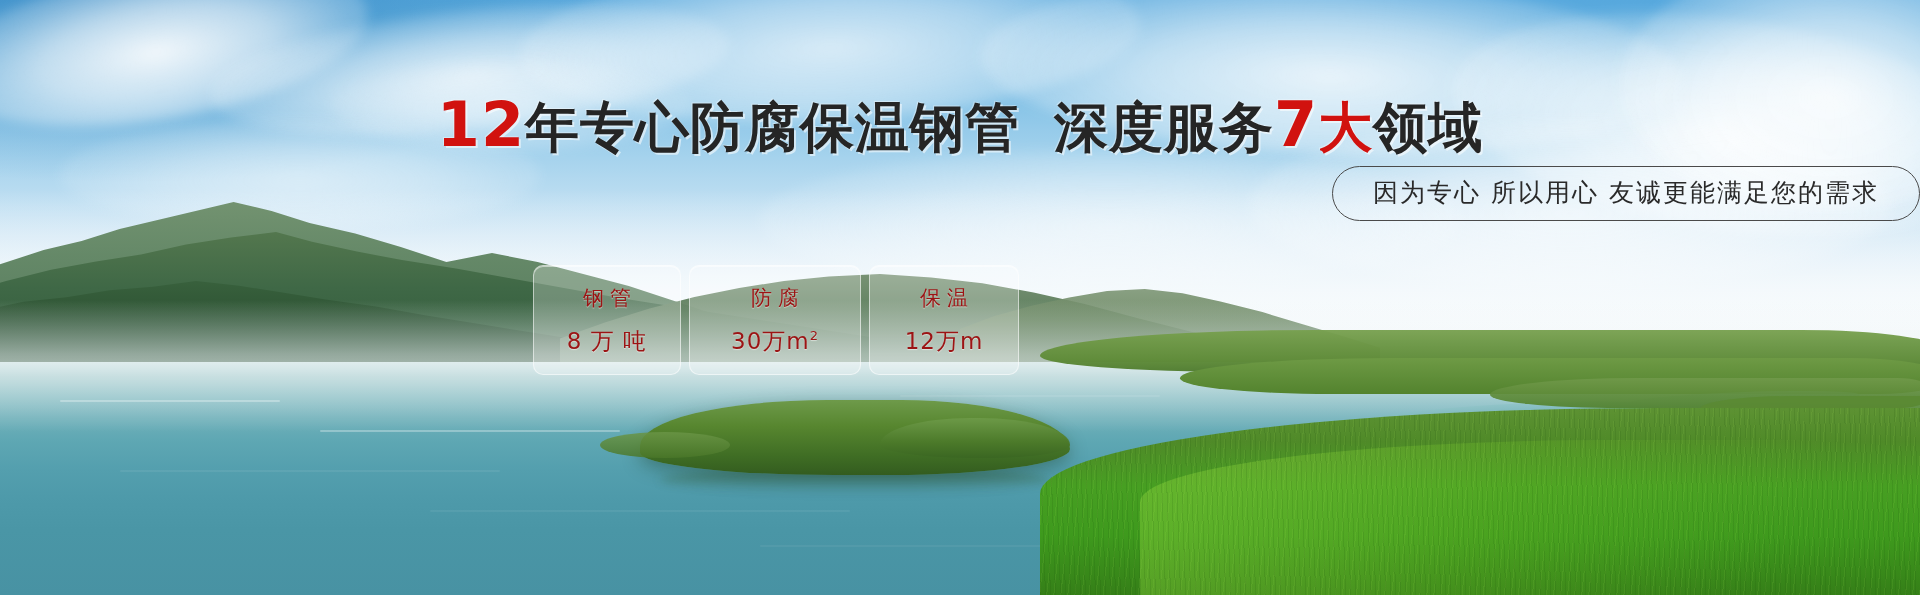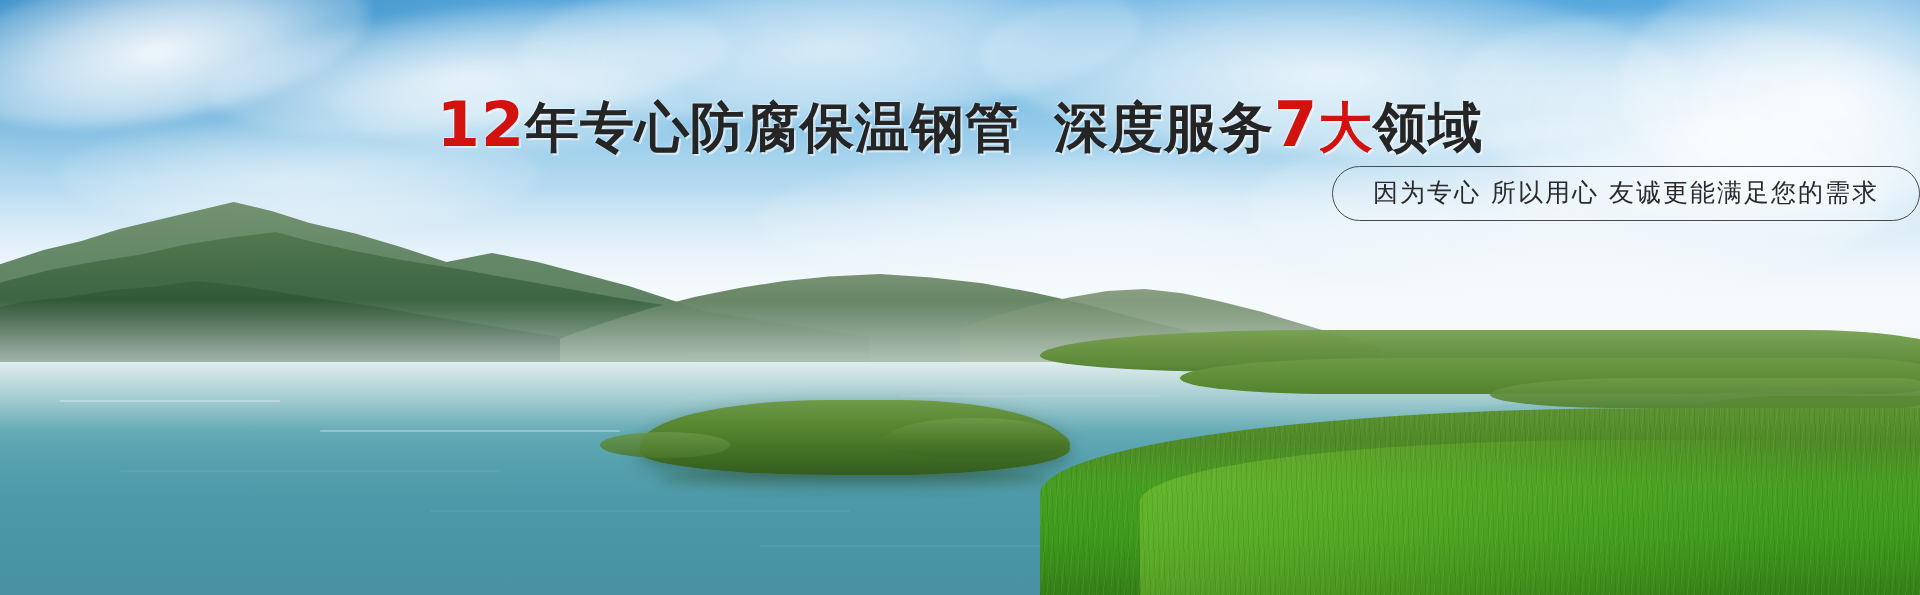--- a/index.html
+++ b/index.html
@@ -301,14 +301,32 @@
   <div class="content">
 
     <div class="headline">
       <span class="num">12</span><span>年专心防腐保温钢管</span><span class="gapspace"></span><span>深度服务</span><span class="num red">7</span><span class="red">大</span><span>领域</span>
     </div>
 
     <div class="subtitle-wrap">
       <div class="subtitle">因为专心 所以用心  友诚更能满足您的需求</div>
     </div>
 
+    <div class="cards">
+
+      <div class="card card-1">
+        <div class="card-title">钢管</div>
+        <div class="card-value"><span>8 万 吨</span></div>
+      </div>
+
+      <div class="card card-2">
+        <div class="card-title">防腐</div>
+        <div class="card-value"><span>30万m</span><sup>2</sup></div>
+      </div>
+
+      <div class="card card-3">
+        <div class="card-title">保温</div>
+        <div class="card-value"><span>12万m</span></div>
+      </div>
+
+    </div>
   </div>
 </div>
 
 </body></html>

